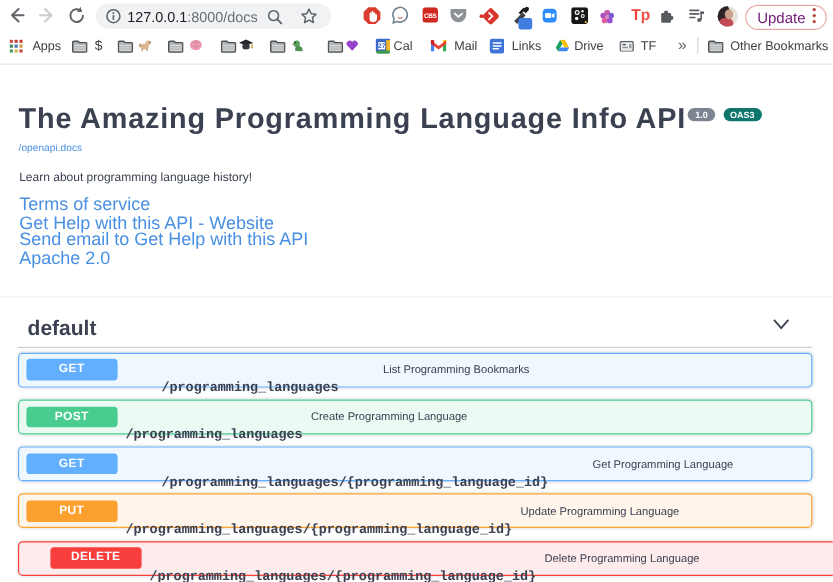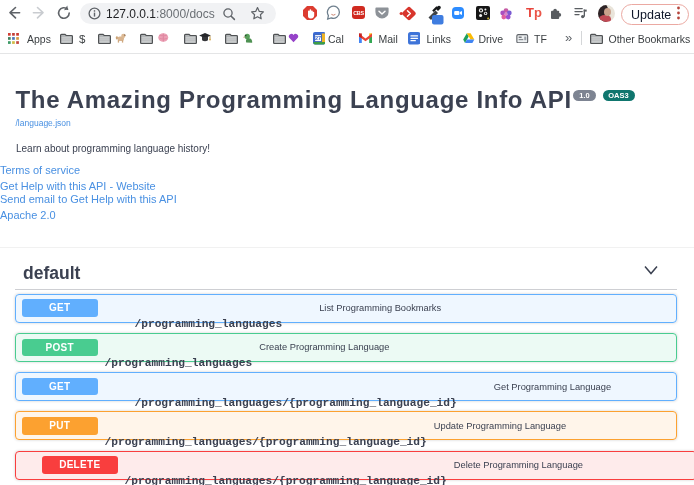--- a/index.html
+++ b/index.html
@@ -7,25 +7,25 @@
   .abs{position:absolute;}
   #stage{position:relative;width:694px;height:485px;background:#fff;}
   
   #chrome{position:absolute;left:0;top:0;width:694px;height:53px;background:#fff;border-bottom:1px solid #e4e5e6;}
   #pill{position:absolute;left:80px;top:3px;width:196px;height:21px;border-radius:10.5px;background:#f1f2f4;}
   #url{position:absolute;left:106px;top:7.5px;font-size:12px;line-height:12px;color:#202124;letter-spacing:0;}
   #url .gray{color:#6a6f74;}
   .bk{position:absolute;font-size:10.5px;line-height:11px;color:#3c4043;top:33.5px;}
   
   #update{position:absolute;left:621px;top:3.5px;width:66px;height:19px;border:1.5px solid #eba9a2;border-radius:11px;background:#fff;}
-  #update span{position:absolute;left:9px;top:3.5px;font-size:12.5px;color:#0f172a;font-weight:400;}
+  #update span{position:absolute;left:9px;top:3.5px;font-size:12.5px;color:#701a75;font-weight:400;}
   
   .sw-title{position:absolute;left:15.5px;top:87.3px;font-size:24px;font-weight:bold;color:#3b4151;line-height:25px;letter-spacing:0.7px;}
   .badge{position:absolute;top:90px;height:11px;border-radius:5.5px;color:#fff;font-weight:bold;font-size:7.5px;text-align:center;line-height:11.5px;}
-  .link{color:#4990e2;position:absolute;left:0;font-size:11px;line-height:11px;text-decoration:none;}
+  .link{color:#4990e2;position:absolute;left:16px;font-size:15px;line-height:11px;text-decoration:none;}
   .opblock{position:absolute;left:15px;width:660px;height:27px;border-radius:4px;box-shadow:0 0 3px rgba(0,0,0,.19);display:flex;align-items:center;}
   .method{width:75.5px;height:17.5px;margin-left:6px;border-radius:3px;color:#fff;font-weight:bold;font-size:10px;text-align:center;line-height:18px;flex:none;letter-spacing:0.3px;}
   .path{margin-left:7px;font-family:"Liberation Mono",monospace;font-weight:bold;font-size:11.2px;color:#3b4151;white-space:nowrap;margin-top:32px;}
   .desc{margin-left:7px;font-size:9.3px;color:#3b4151;white-space:nowrap;}
   .get  {background:rgba(97,175,254,.1); border:1px solid #61affe;gap:30px;}
   .get  .method{background:#61affe;}
   .post {background:rgba(73,204,144,.1); border:1px solid #49cc90;}
   .post .method{background:#49cc90;}
   .put  {background:rgba(252,161,48,.1); border:1px solid #fca130;}
   .put  .method{background:#fca130;}
@@ -293,21 +293,21 @@
       </g>
     </defs>
   </svg>
 
   <div class="abs" style="left:0;top:247px;width:694px;height:1px;background:#f1f1f1;"></div>
 
   <div class="sw-title">The Amazing Programming Language Info API</div>
   <div class="badge" style="left:573px;width:23px;background:#7d8492;">1.0</div>
   <div class="badge" style="left:602.5px;width:32px;background:#0f766e;">OAS3</div>
 
-  <a class="link" style="left:15.5px;top:118.2px;font-size:8.5px;">/language.json</a>
+  <a class="link" style="left:15.5px;top:118.2px;font-size:8.5px;">/openapi.docs</a>
   <div class="abs" style="left:16px;top:143px;font-size:10px;color:#3b4151;line-height:11px;">Learn about programming language history!</div>
   <a class="link" style="top:165.4px;">Terms of service</a>
   <a class="link" style="top:181.1px;">Get Help with this API - Website</a>
   <a class="link" style="top:193.5px;">Send email to Get Help with this API</a>
   <a class="link" style="top:210.3px;">Apache 2.0</a>
 
   <div class="abs" style="left:23px;top:264.3px;font-size:17.5px;font-weight:bold;color:#3b4151;line-height:18px;">default</div>
   <svg class="abs" style="left:644px;top:265px" width="14" height="11" viewBox="0 0 14 11">
     <path d="M1 1.5 L7 8.5 L13 1.5" stroke="#3b4151" stroke-width="1.5" fill="none"></path>
   </svg>

